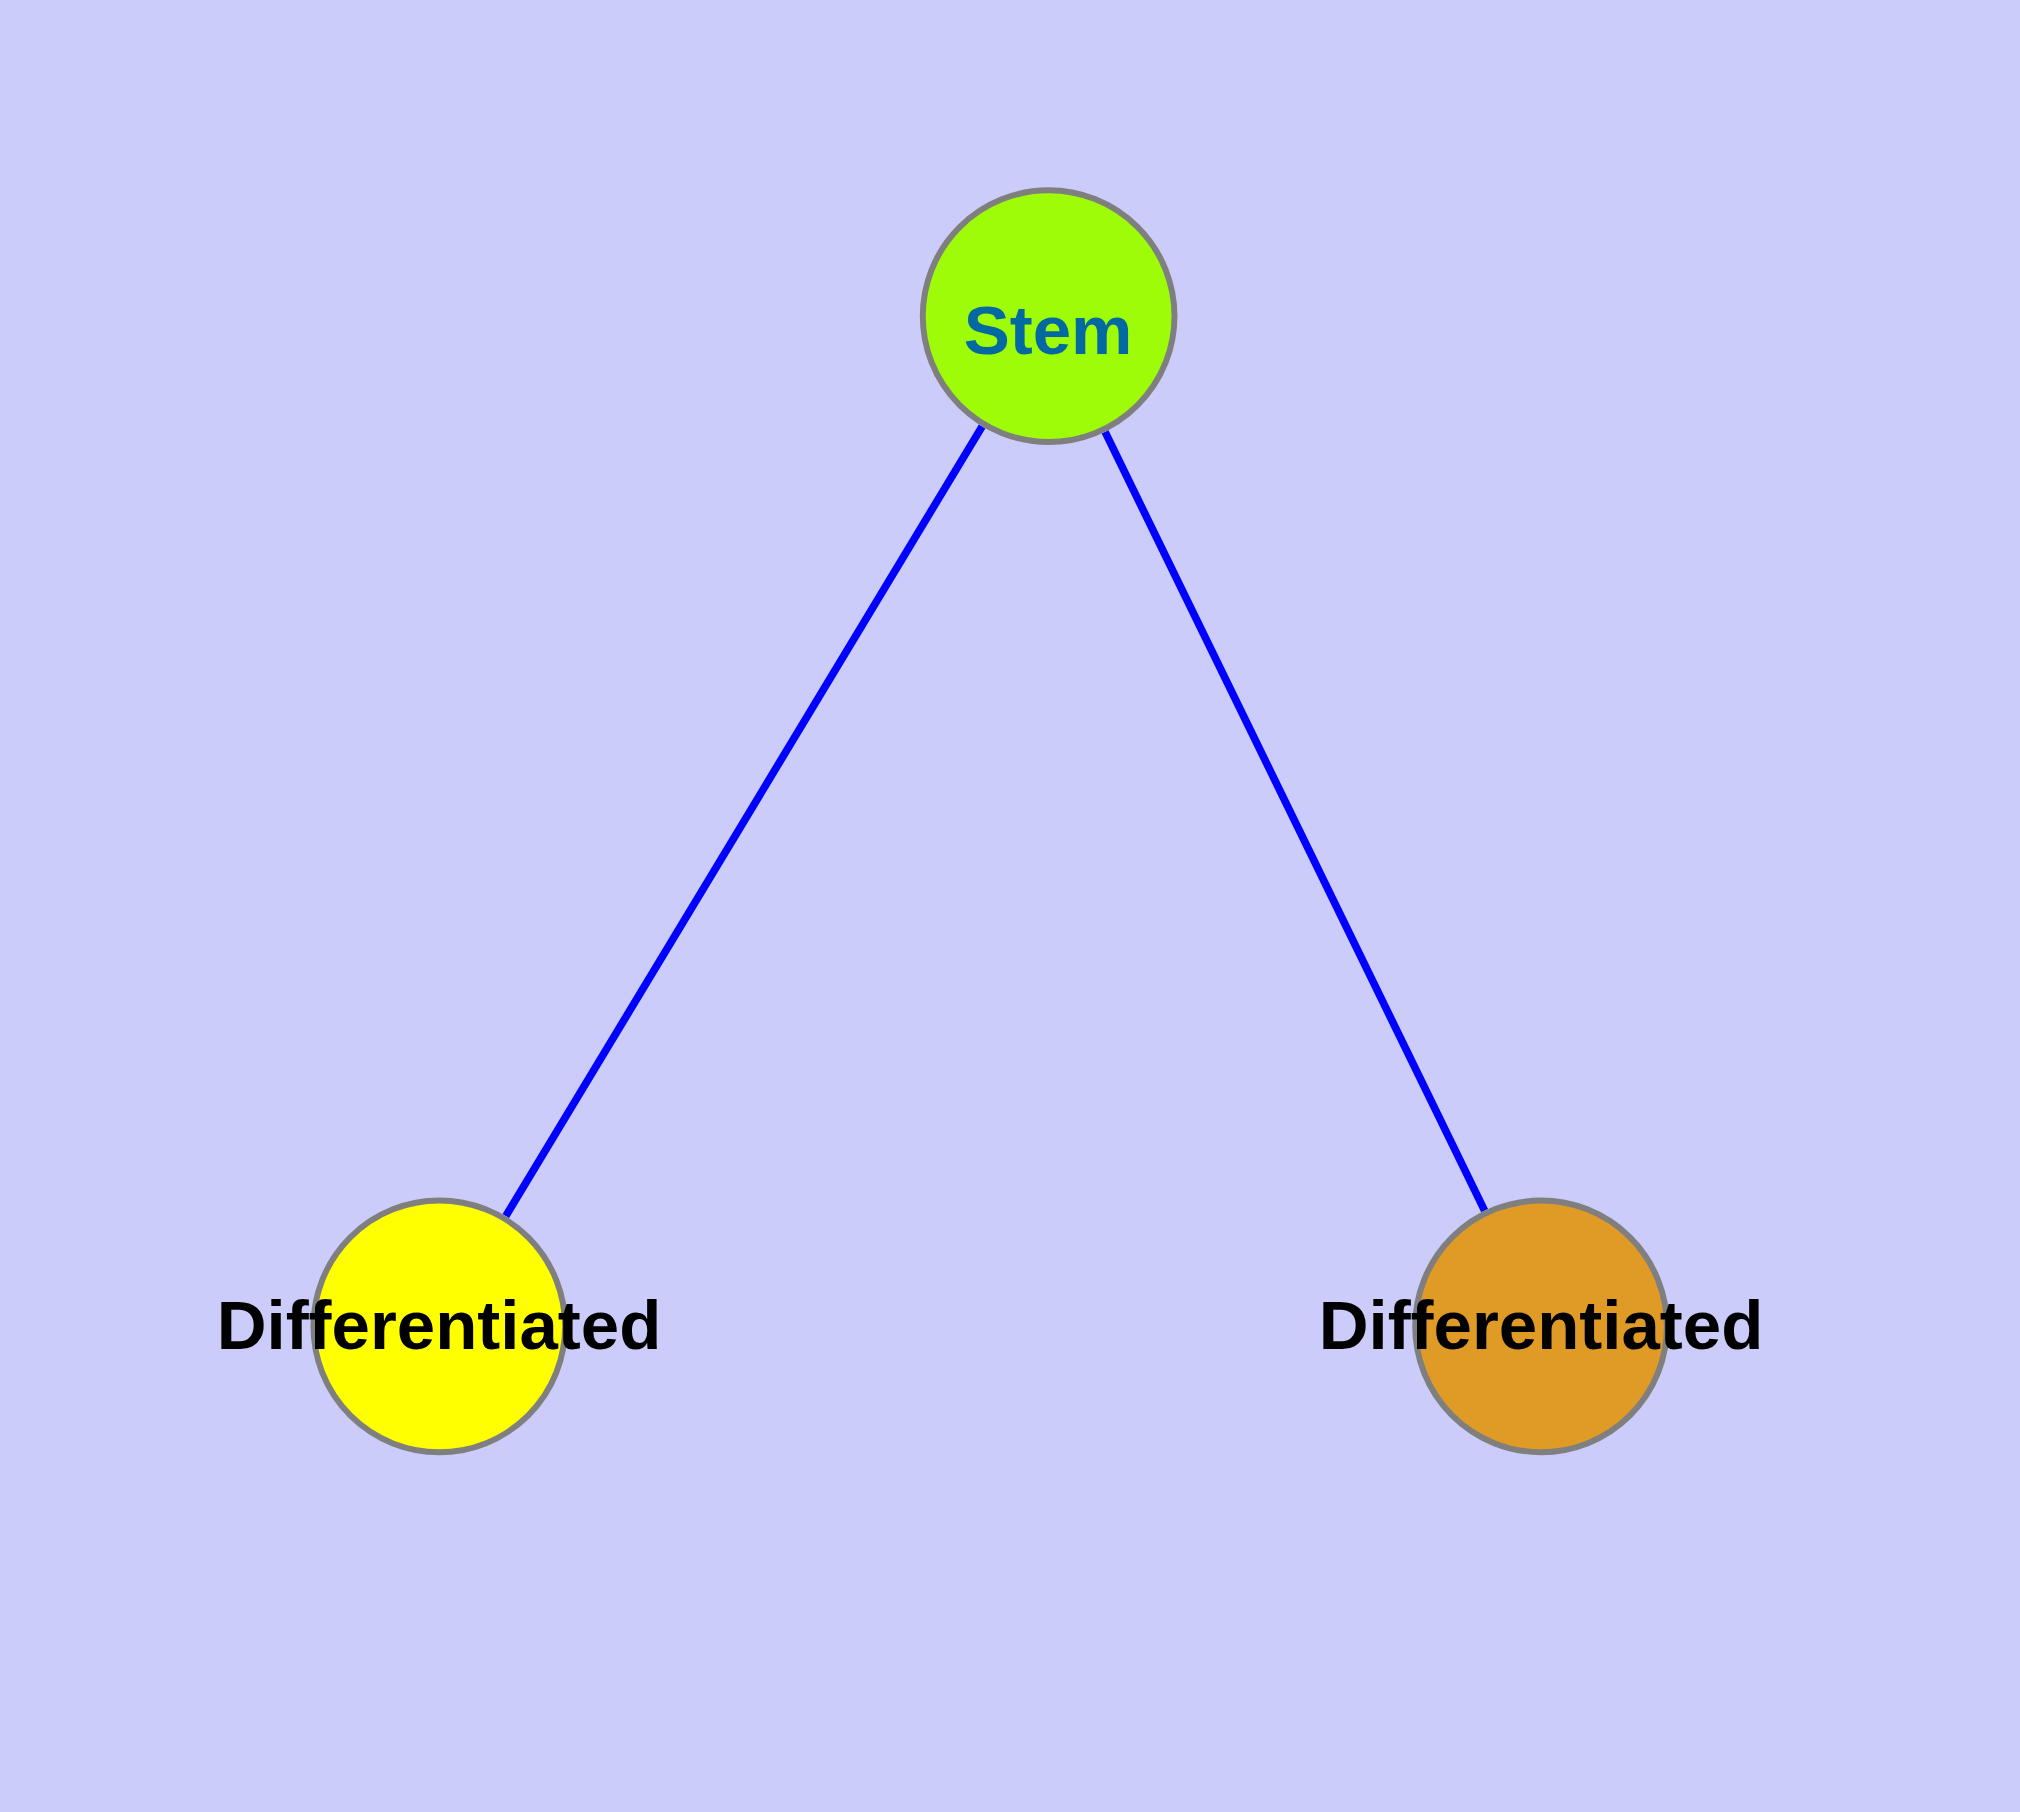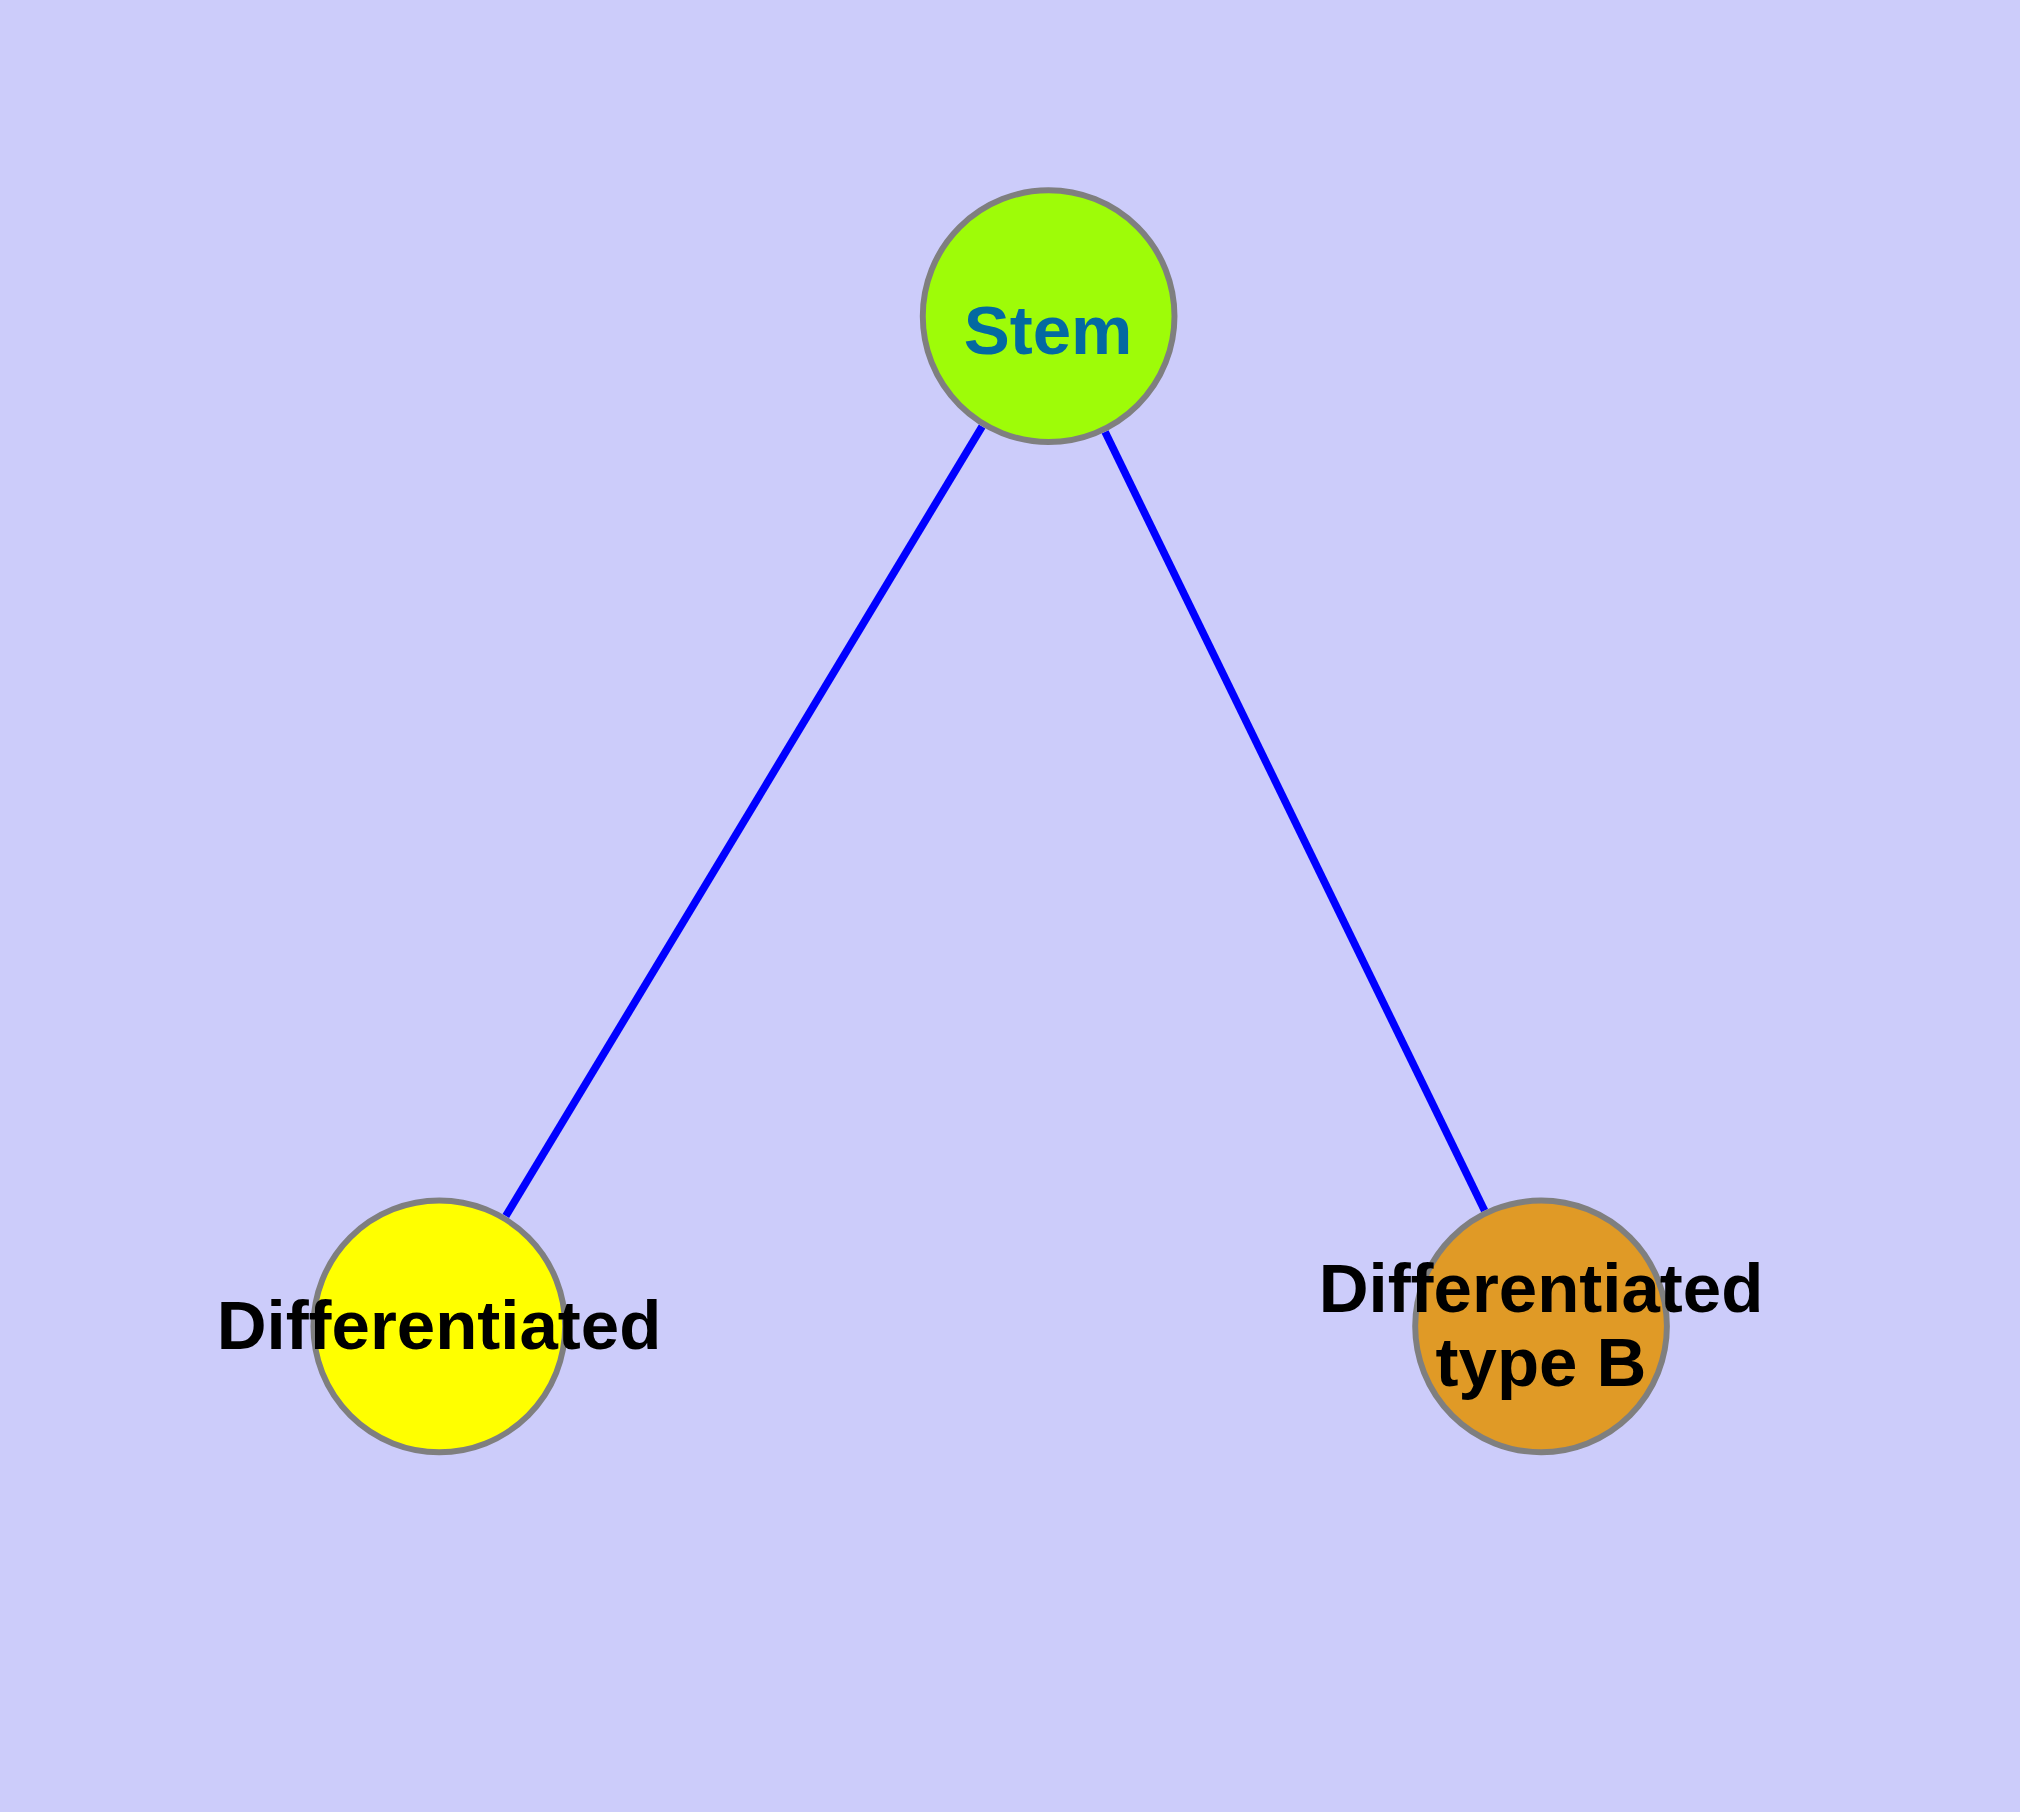--- a/index.html
+++ b/index.html
@@ -48,16 +48,16 @@
       <circle cx="1237" cy="373" r="148.5" fill="#9efc08" stroke="#7f7f7f" stroke-width="7"></circle>
       <circle cx="518" cy="1565" r="148.5" fill="#ffff00" stroke="#7f7f7f" stroke-width="7"></circle>
       <circle cx="1818" cy="1565" r="148.5" fill="#e09a26" stroke="#7f7f7f" stroke-width="7"></circle>
     </g>
   </svg>
 
   <div class="node-label" style="left: 1048px; top: 331px; font-size: 69px; color: #0369a1;">Stem</div>
 
   <div class="node-label" style="left: 439px; top: 1326px; font-size: 69px; color: rgb(0, 0, 0);"><span>Differentiated</span><br></div>
 
-  <div class="node-label" style="left: 1541px; top: 1326px; font-size: 69px; color: rgb(0, 0, 0);"><span>Differentiated</span><br><span>type B</span></div>
+  <div class="node-label" style="left: 1541px; top: 1326px; font-size: 69px; color: rgb(0, 0, 0);"><span>Differentiated</span><br></div>
 
 </div>
 
 
 </body></html>

